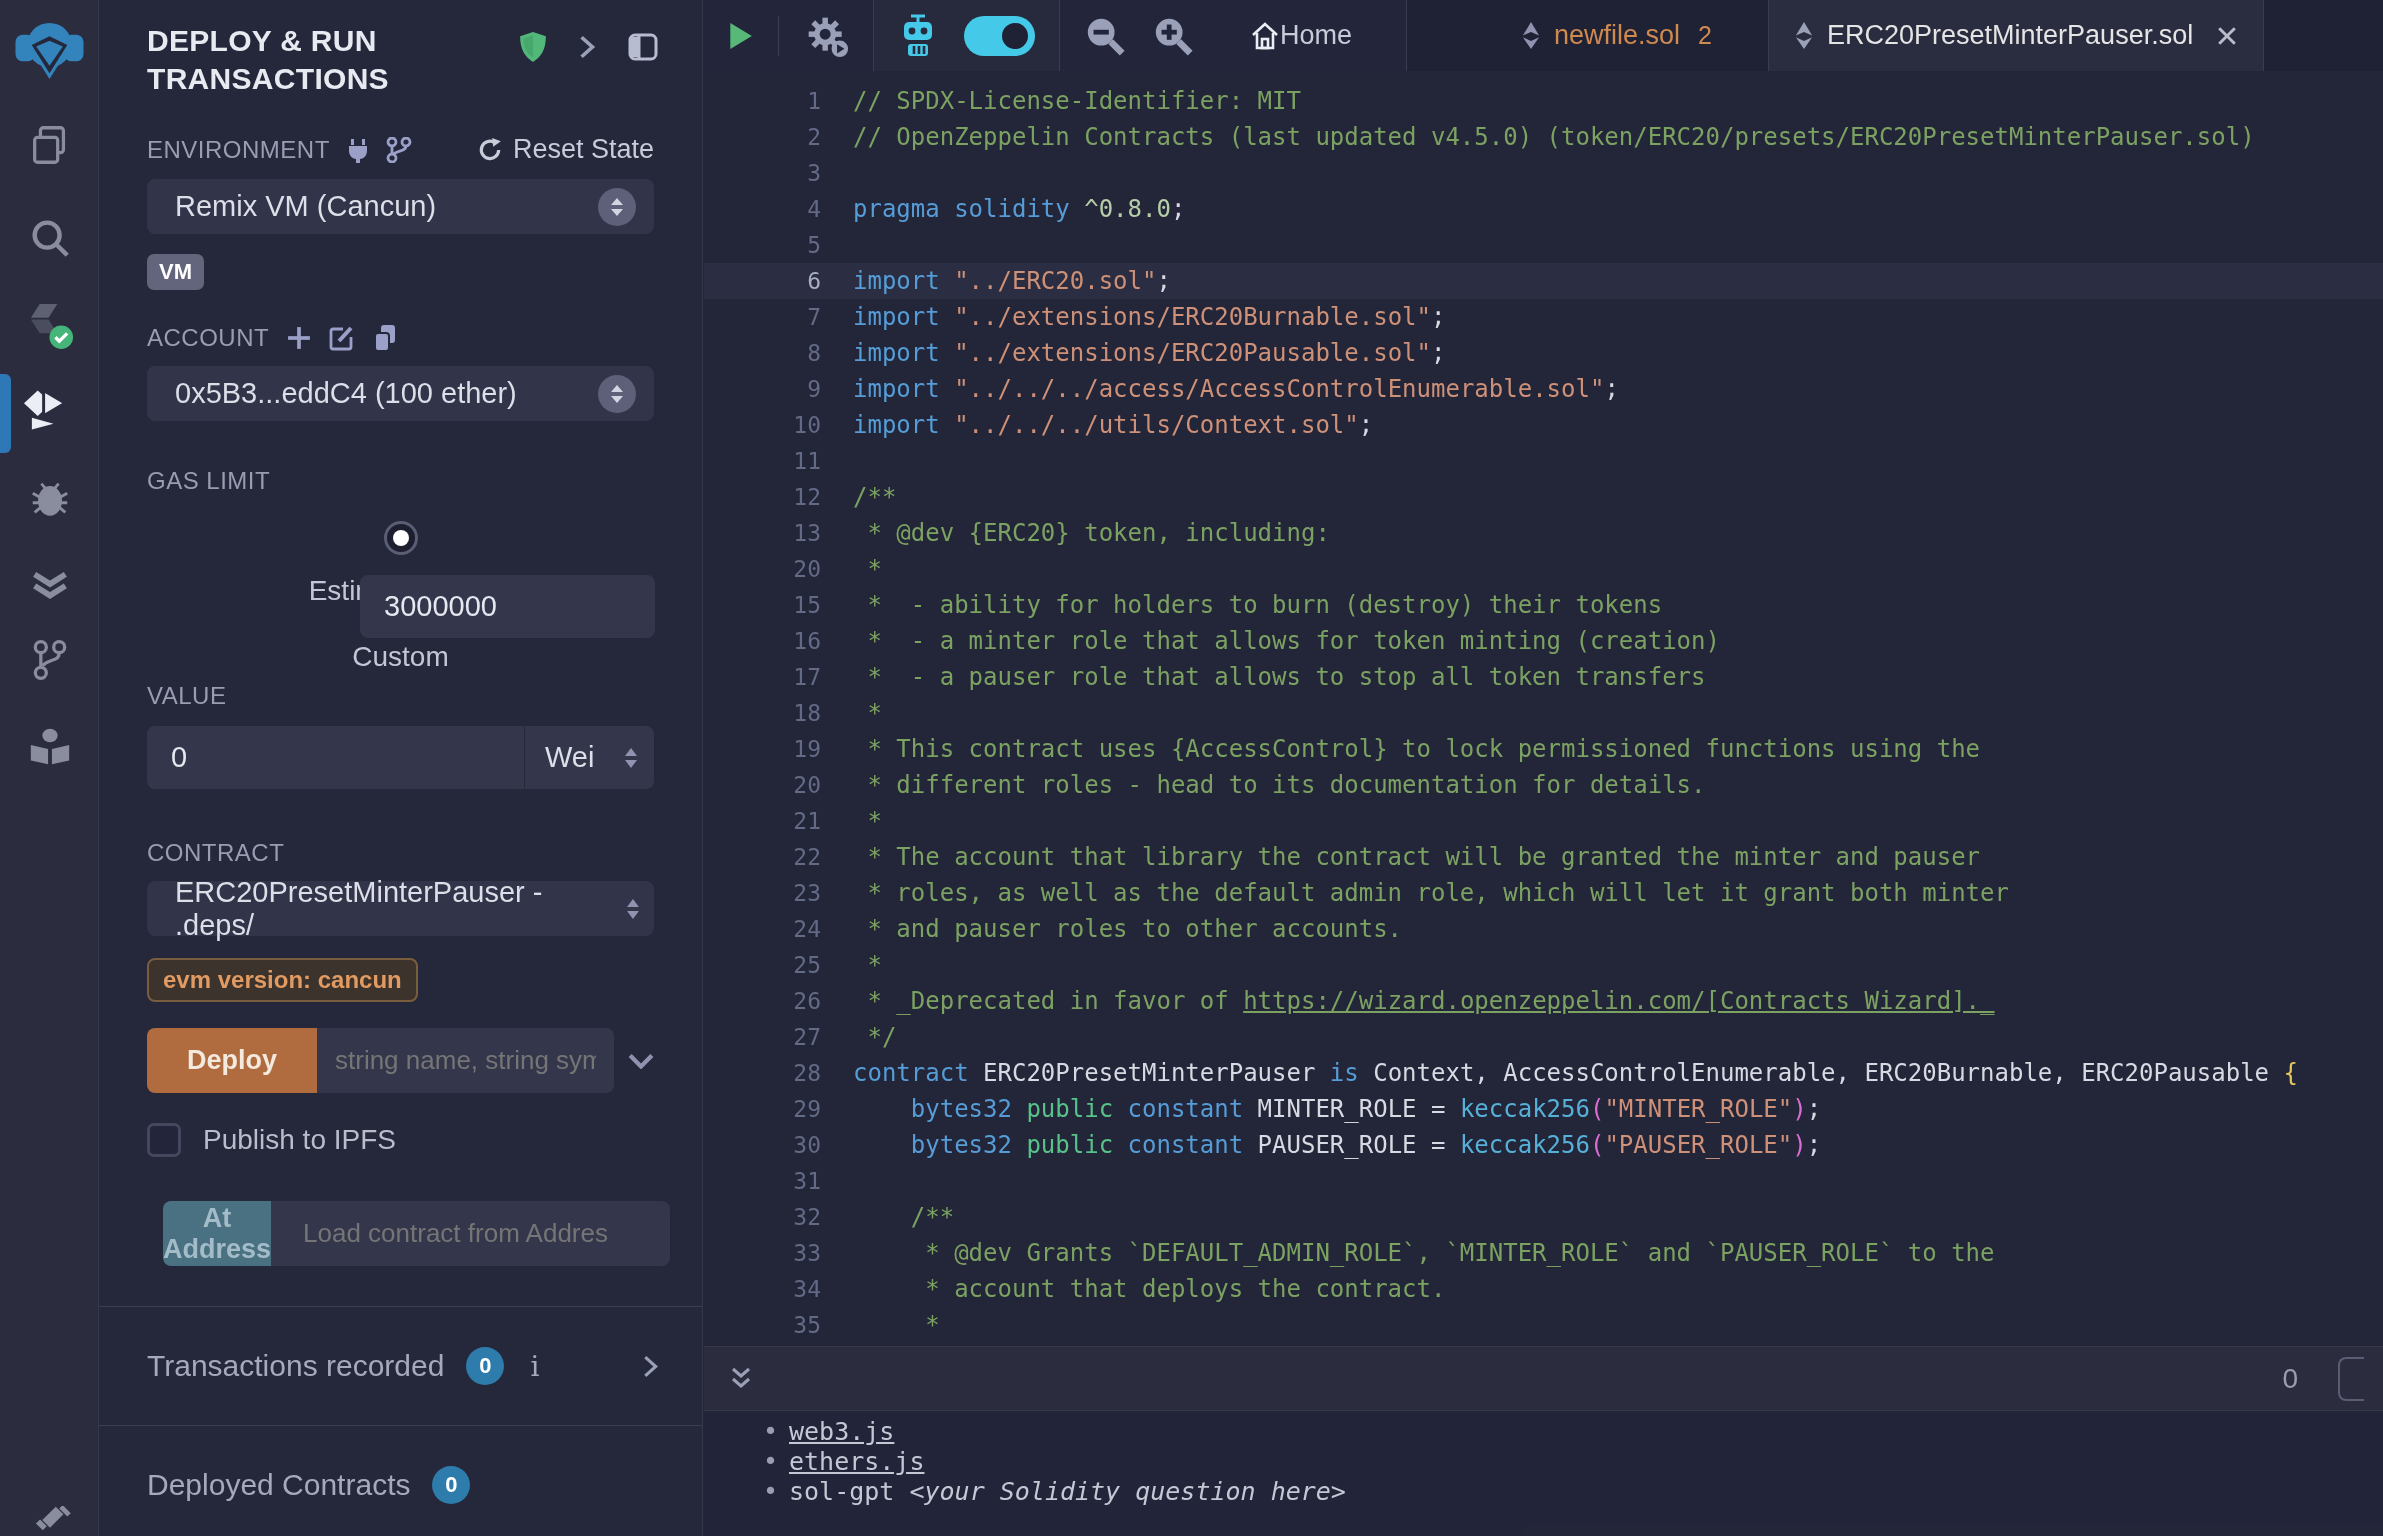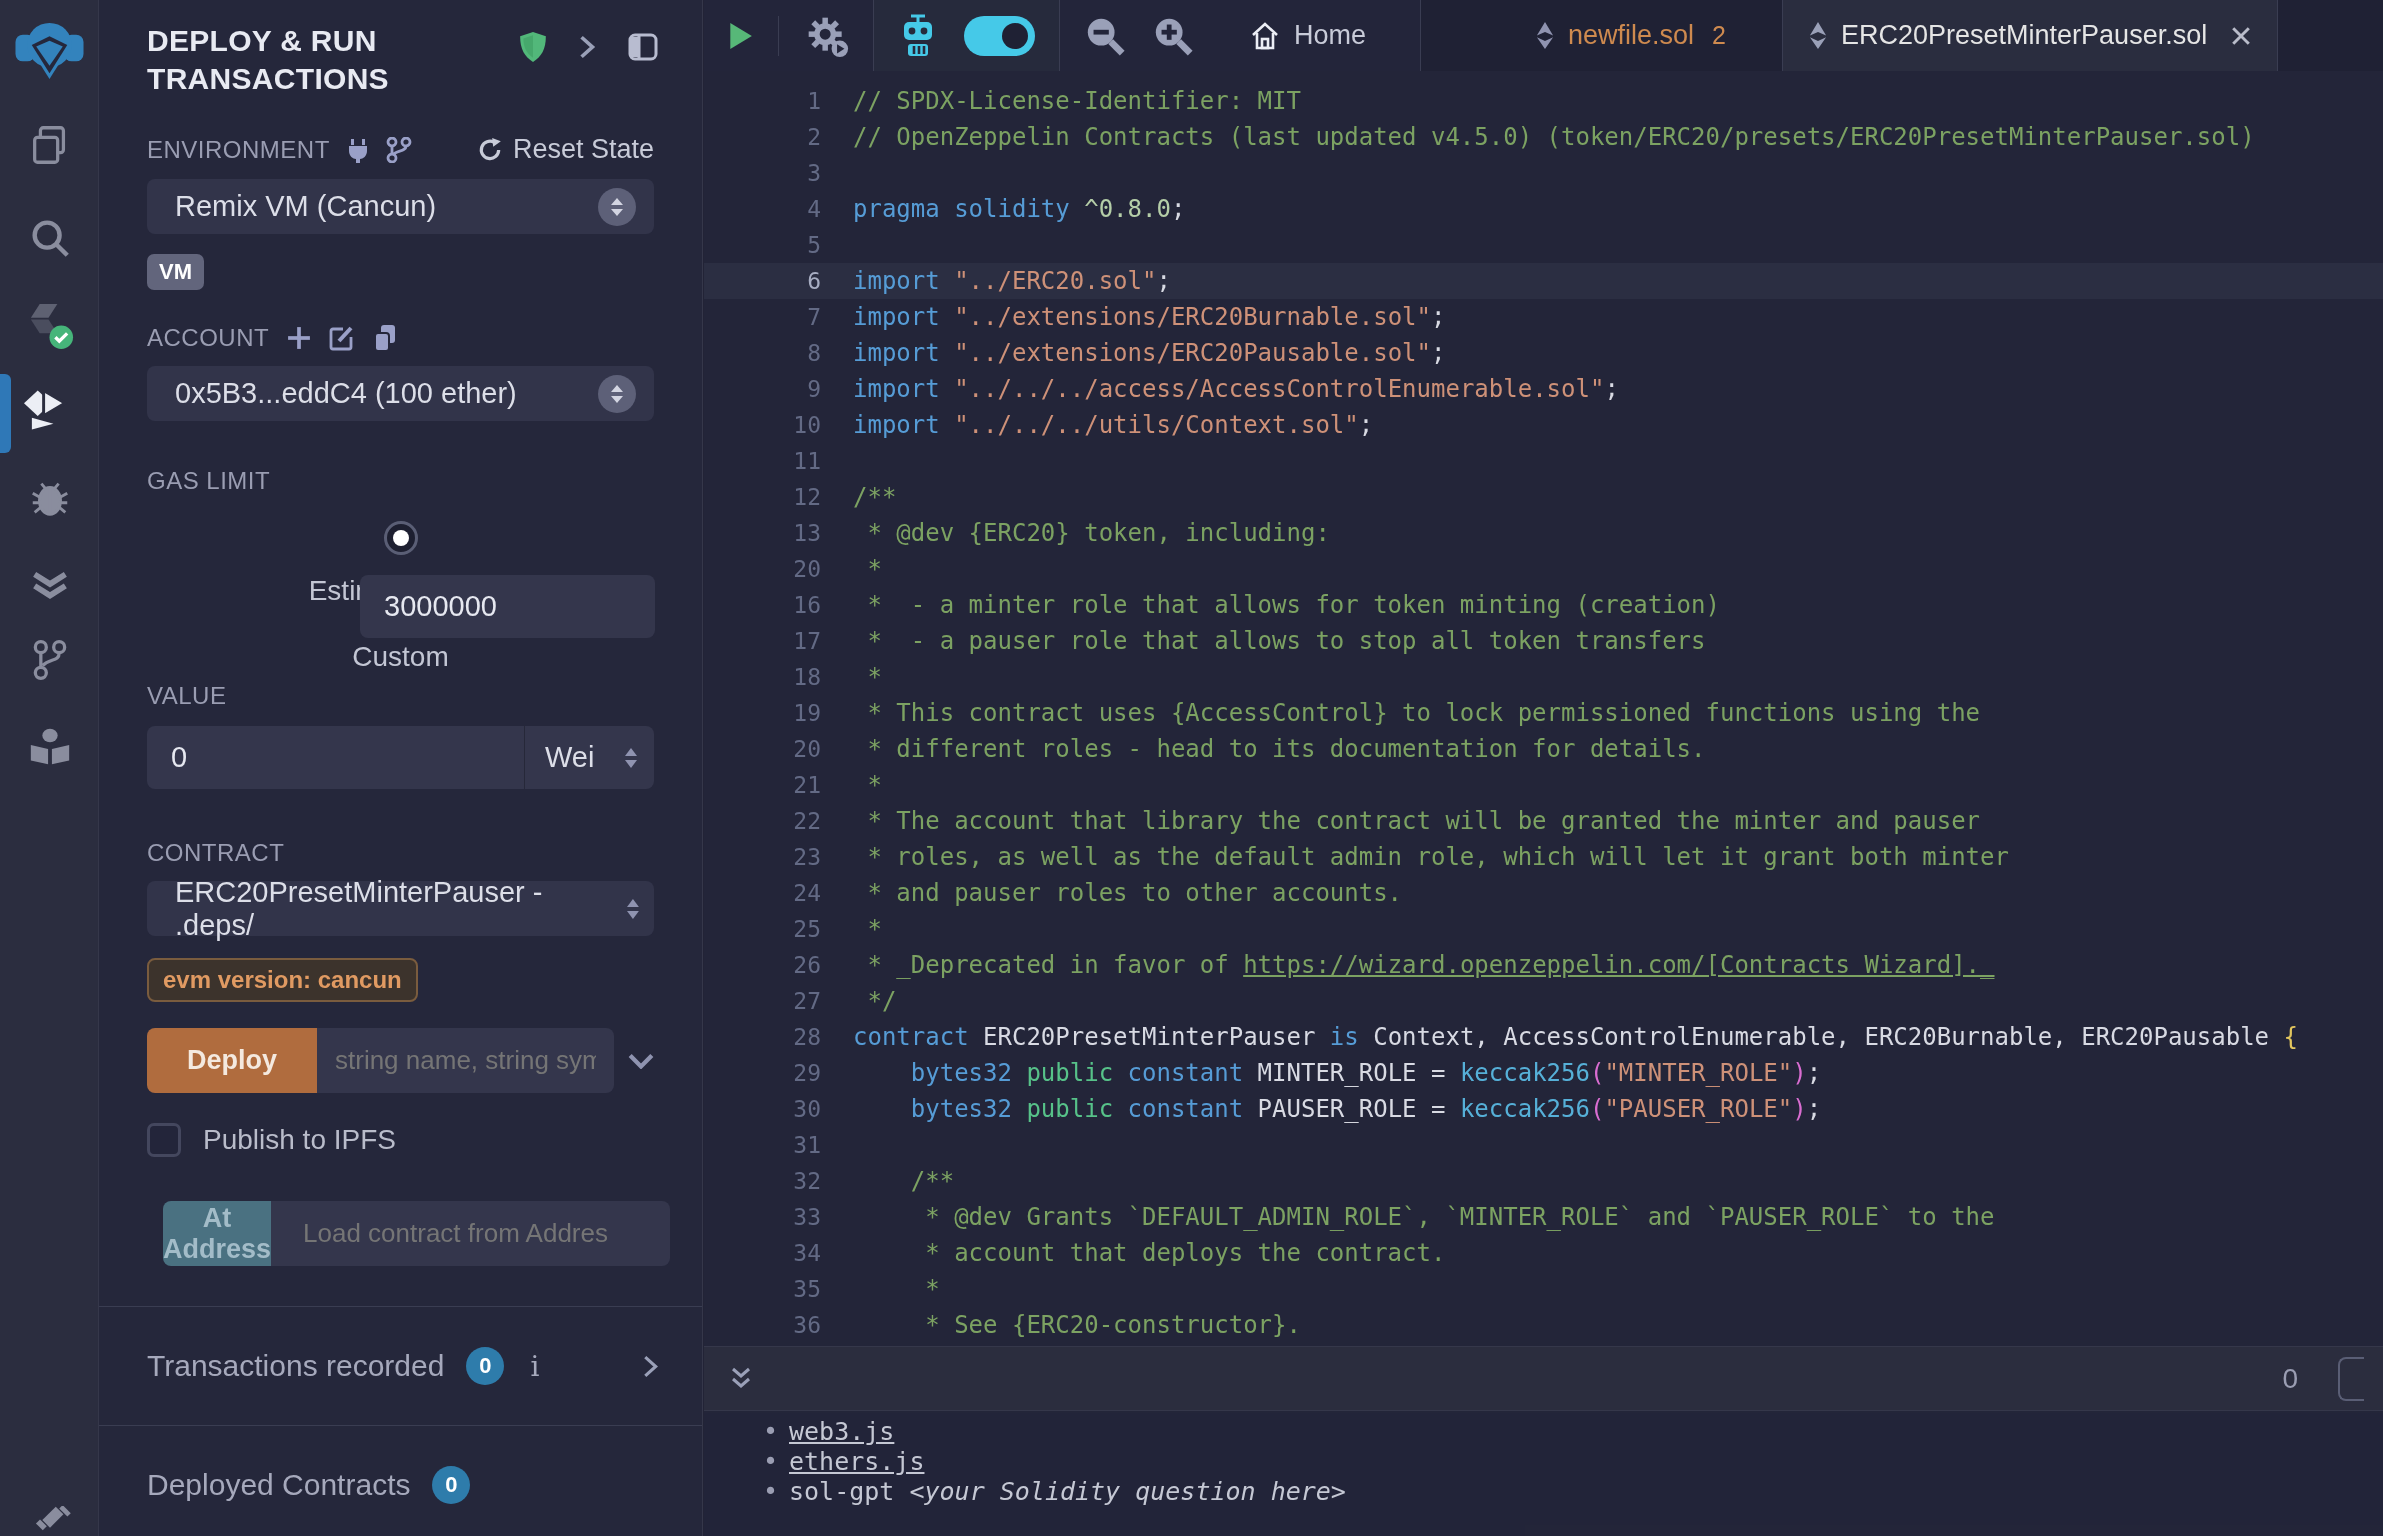--- a/index.html
+++ b/index.html
@@ -68,21 +68,21 @@
   .cntbadge{width:38px;height:38px;border-radius:50%;background:var(--blue);color:#fff;font-weight:bold;font-size:22px;display:flex;align-items:center;justify-content:center;margin-left:22px;}
   .infoi{font-family:"DejaVu Serif",serif;font-size:28px;color:#a6a9bc;margin-left:26px;}
   .rowchev{margin-left:auto;}
 
   
   .main{position:absolute;left:704px;top:0;right:0;height:100%;background:var(--editor);}
   .tabbar{position:absolute;left:0;top:0;right:0;height:71px;background:#1f2134;display:flex;align-items:stretch;}
   .tgroup{display:flex;align-items:center;gap:26px;padding:0 24px;background:#23253a;border-right:1px solid var(--line);}
   .tgroup.g2{background:#262a3c;}
   .vsep{width:1px;height:40px;background:var(--line);}
-  .homegrp{display:flex;align-items:center;gap:14px;padding:0 30px;}
+  .homegrp{display:flex;align-items:center;gap:0;padding:0 30px;}
   .homelbl{font-size:27px;color:#c8cbd8;}
   .toggle{width:71px;height:40px;border-radius:20px;background:var(--cyan);position:relative;}
   .toggle::after{content:"";position:absolute;right:7px;top:7px;width:26px;height:26px;border-radius:50%;background:#1f2134;}
   .tab{display:flex;align-items:center;gap:14px;padding:0 26px;font-size:27px;}
   .tab.inactive{color:var(--tab-orange);}
   .tab .badge2{font-size:25px;color:var(--tab-orange);margin-left:4px;}
   .tab.active{background:#2a2d3f;color:#e5e5e5;border-left:1px solid var(--line);border-right:1px solid var(--line);}
   .tabclose{color:#b9bcca;font-size:28px;margin-left:10px;}
 
   .codearea{position:absolute;left:0;top:71px;right:0;bottom:190px;background:var(--editor);overflow:hidden;padding-top:12px;}
@@ -447,20 +447,21 @@
         <div class="cl"><span class="ln">5</span><span class="ct"></span></div>
         <div class="cl cur"><span class="ln">6</span><span class="ct"><span class="tok-k">import </span><span class="tok-s">"../ERC20.sol"</span><span class="tok-p">;</span></span></div>
         <div class="cl"><span class="ln">7</span><span class="ct"><span class="tok-k">import </span><span class="tok-s">"../extensions/ERC20Burnable.sol"</span><span class="tok-p">;</span></span></div>
         <div class="cl"><span class="ln">8</span><span class="ct"><span class="tok-k">import </span><span class="tok-s">"../extensions/ERC20Pausable.sol"</span><span class="tok-p">;</span></span></div>
         <div class="cl"><span class="ln">9</span><span class="ct"><span class="tok-k">import </span><span class="tok-s">"../../../access/AccessControlEnumerable.sol"</span><span class="tok-p">;</span></span></div>
         <div class="cl"><span class="ln">10</span><span class="ct"><span class="tok-k">import </span><span class="tok-s">"../../../utils/Context.sol"</span><span class="tok-p">;</span></span></div>
         <div class="cl"><span class="ln">11</span><span class="ct"></span></div>
         <div class="cl"><span class="ln">12</span><span class="ct"><span class="tok-c">/**</span></span></div>
         <div class="cl"><span class="ln">13</span><span class="ct"><span class="tok-c"> * @dev {ERC20} token, including:</span></span></div>
         <div class="cl"><span class="ln">20</span><span class="ct"><span class="tok-c"> *</span></span></div>
+        <div class="cl"><span class="ln">15</span><span class="ct"><span class="tok-c"> *  - ability for holders to burn (destroy) their tokens</span></span></div>
         <div class="cl"><span class="ln">16</span><span class="ct"><span class="tok-c"> *  - a minter role that allows for token minting (creation)</span></span></div>
         <div class="cl"><span class="ln">17</span><span class="ct"><span class="tok-c"> *  - a pauser role that allows to stop all token transfers</span></span></div>
         <div class="cl"><span class="ln">18</span><span class="ct"><span class="tok-c"> *</span></span></div>
         <div class="cl"><span class="ln">19</span><span class="ct"><span class="tok-c"> * This contract uses {AccessControl} to lock permissioned functions using the</span></span></div>
         <div class="cl"><span class="ln">20</span><span class="ct"><span class="tok-c"> * different roles - head to its documentation for details.</span></span></div>
         <div class="cl"><span class="ln">21</span><span class="ct"><span class="tok-c"> *</span></span></div>
         <div class="cl"><span class="ln">22</span><span class="ct"><span class="tok-c"> * The account that library the contract will be granted the minter and pauser</span></span></div>
         <div class="cl"><span class="ln">23</span><span class="ct"><span class="tok-c"> * roles, as well as the default admin role, which will let it grant both minter</span></span></div>
         <div class="cl"><span class="ln">24</span><span class="ct"><span class="tok-c"> * and pauser roles to other accounts.</span></span></div>
         <div class="cl"><span class="ln">25</span><span class="ct"><span class="tok-c"> *</span></span></div>

